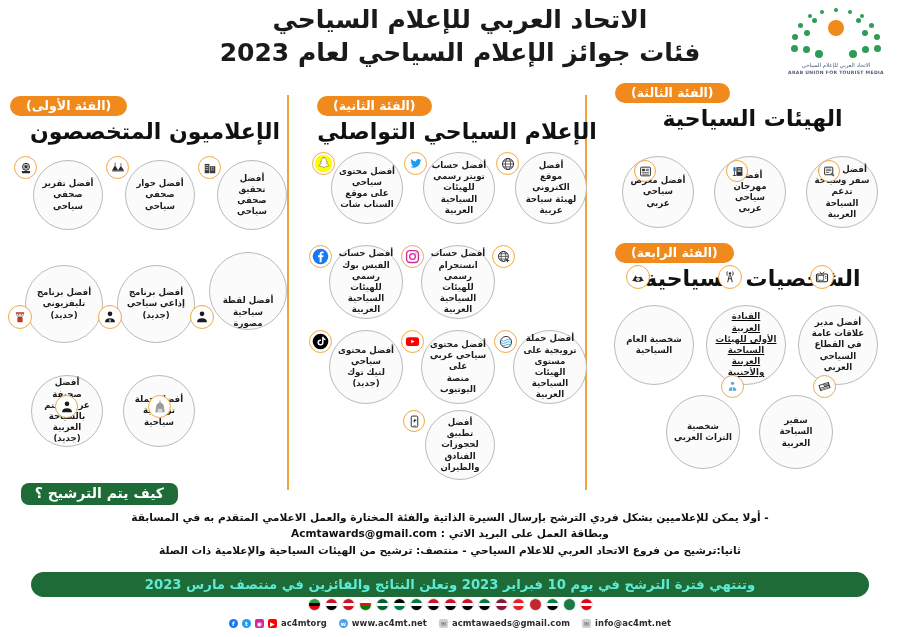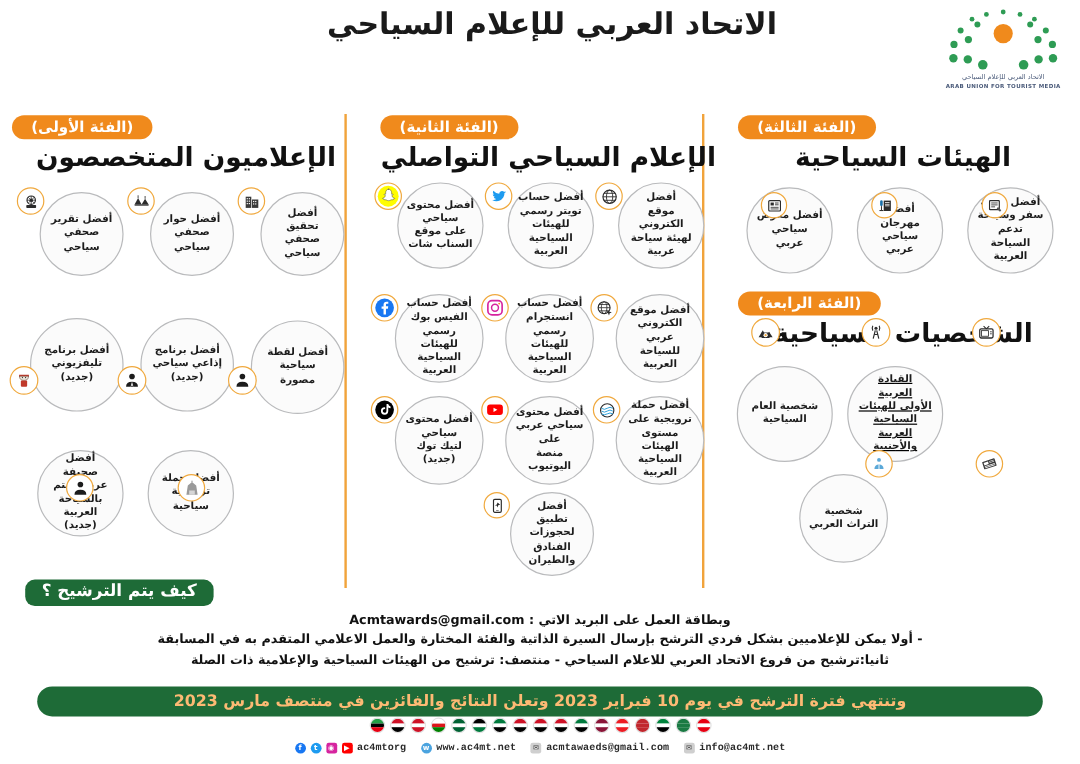--- a/index.html
+++ b/index.html
@@ -70,42 +70,43 @@
     display:inline-block; background:#1e6b37; color:#fff;
     border-radius:8px; padding:2px 14px 4px 14px;
     font-size:14px; font-weight:bold; position:absolute; right:722px; top:0;
     white-space:nowrap;
   }
   .howto-lines { position:absolute; top:26px; right:0; width:900px; text-align:center; }
   .howto-line { font-size:10.6px; font-weight:bold; color:#111; line-height:1.55; white-space:nowrap; }
 
   .deadline {
     position:absolute; left:31px; top:572px; width:838px; height:25px;
-    background:#1e6b37; border-radius:13px; color:#fdba74;
+    background:#1e6b37; border-radius:13px; color:#5eead4;
     display:flex; align-items:center; justify-content:center;
     font-size:13.2px; font-weight:bold; direction:rtl; white-space:nowrap;
   }
 
   .flags { position:absolute; left:0; top:598px; width:900px; display:flex; justify-content:center; gap:4px; }
   .flag { width:13px; height:13px; border-radius:50%; overflow:hidden; position:relative; border:0.5px solid rgba(0,0,0,0.12); }
   .fl-band { position:absolute; left:0; width:100%; }
 
   .footer { position:absolute; left:0; top:618px; width:900px; display:flex; justify-content:center; align-items:center; gap:4px; direction:ltr; }
   .f-icon { width:9px; height:9px; border-radius:2px; display:inline-flex; align-items:center; justify-content:center; color:#fff; font-size:6px; font-weight:bold; }
-  .f-text { font-size:8.4px; color:#2b2b2b; font-weight:bold; letter-spacing:0.1px;font-family:Liberation Mono, monospace; }
+  .f-text { font-size:8.4px; color:#2b2b2b; font-weight:bold; letter-spacing:0.1px; }
   .f-sep { width:4px; }
 </style>
 </head>
 <body>
 
 <div class="page">
 
   <div class="header">
     <div class="header-titles">
       <div class="title-1">الاتحاد العربي للإعلام السياحي</div>
+      <div class="title-2">فئات جوائز الإعلام السياحي لعام 2023</div>
     </div>
 
     <div class="logo">
       <div class="logo-dots">
         <span style="width:4px;height:4px;left:26px;top:6px;"></span>
         <span style="width:4px;height:4px;left:38px;top:2px;"></span>
         <span style="width:4px;height:4px;left:52px;top:0px;"></span>
         <span style="width:4px;height:4px;left:66px;top:2px;"></span>
         <span style="width:4px;height:4px;left:78px;top:6px;"></span>
         <span style="width:5px;height:5px;left:16px;top:15px;"></span>
@@ -177,21 +178,21 @@
   <div class="icon-badge" style="left:818px; top:160px; width:22px; height:22px;">
     <svg width="13" height="13" viewBox="0 0 24 24">
         <rect x="3" y="4" width="15" height="14" rx="1" fill="none" stroke="#2b2b2b" stroke-width="1.8"></rect>
         <rect x="5.5" y="7" width="10" height="1.3" fill="#2b2b2b"></rect>
         <rect x="5.5" y="10" width="10" height="1.3" fill="#2b2b2b"></rect>
         <rect x="5.5" y="13" width="6" height="1.3" fill="#2b2b2b"></rect>
         <path d="M16 14 L21 19 L19 21 L14 16 Z" fill="#555"></path>
       </svg>
   </div>
 
-  <div class="bubble" style="right:613px; top:267px; width:78px; height:78px;">
+  <div class="bubble" style="right:613px; top:252px; width:78px; height:78px;align-items:flex-end;">
     <div class="bubble-label">أفضل لقطة
 سياحية مصورة</div>
   </div>
   <div class="icon-badge" style="left:626px; top:265px; width:24px; height:24px;">
     <svg width="14" height="14" viewBox="0 0 24 24">
         <path d="M2 19 L8 9 L13 19 Z" fill="#2b2b2b"></path>
         <path d="M12 19 L17 11 L22 19 Z" fill="#2b2b2b"></path>
         <rect x="6" y="12" width="12" height="8" rx="1.5" fill="#2b2b2b"></rect>
         <circle cx="12" cy="16" r="3" fill="#fff"></circle>
         <circle cx="12" cy="16" r="1.6" fill="#f0a93e"></circle>
@@ -296,25 +297,20 @@
 على موقع
 السناب شات</div>
   </div>
   <div class="icon-badge" style="left:312px; top:152px; width:23px; height:23px;">
     <svg width="19" height="19" viewBox="0 0 24 24">
         <circle cx="12" cy="12" r="11" fill="#FFFC00"></circle>
         <path d="M12 4.6c2.3 0 3.6 1.6 3.6 3.9 0 .7-.05 1.4-.05 1.4.5.2 1-.3 1.4-.1.35.2.2.8-.3 1.1-.4.25-1 .4-.9.8.25.9 1.8 2.1 2.9 2.35.3.07.3.4.05.55-.5.3-1.4.4-1.6.6-.1.15 0 .5-.2.6-.25.12-.9-.1-1.6-.02-.7.08-1.2.9-2.6.9h-.5c-1.4 0-1.9-.82-2.6-.9-.7-.08-1.35.14-1.6.02-.2-.1-.1-.45-.2-.6-.2-.2-1.1-.3-1.6-.6-.25-.15-.25-.48.05-.55 1.1-.25 2.65-1.45 2.9-2.35.1-.4-.5-.55-.9-.8-.5-.3-.65-.9-.3-1.1.4-.2.9.3 1.4.1 0 0-.05-.7-.05-1.4 0-2.3 1.3-3.9 3.6-3.9z" fill="#fff" stroke="#3a3a3a" stroke-width="0.5"></path>
       </svg>
   </div>
 
-  <div class="bubble" style="right:313px; top:245px; width:74px; height:74px;">
-    <div class="bubble-label">أفضل موقع
-الكتروني عربي
-للسياحة العربية</div>
-  </div>
   <div class="icon-badge" style="left:492px; top:245px; width:23px; height:23px;">
     <svg width="14" height="14" viewBox="0 0 24 24">
         <circle cx="11" cy="11" r="8.5" fill="none" stroke="#2b2b2b" stroke-width="1.7"></circle>
         <ellipse cx="11" cy="11" rx="4" ry="8.5" fill="none" stroke="#2b2b2b" stroke-width="1.2"></ellipse>
         <path d="M2.5 11h17M4 6.5h14M4 15.5h14" stroke="#2b2b2b" stroke-width="1.2"></path>
         <path d="M15 15 l7 3 -3 1 -1 3 z" fill="#2b2b2b"></path>
       </svg>
   </div>
 
   <div class="bubble" style="right:405px; top:245px; width:74px; height:74px;">
@@ -391,21 +387,21 @@
 والطيران</div>
   </div>
   <div class="icon-badge" style="left:403px; top:410px; width:22px; height:22px;">
     <svg width="13" height="13" viewBox="0 0 24 24">
         <rect x="6" y="2" width="12" height="20" rx="2" fill="none" stroke="#2b2b2b" stroke-width="1.8"></rect>
         <path d="M12.3 7 L16.2 10.4 L13.2 11.2 L12.4 14.8 L11 11.6 L8.2 12.2 L11.2 9.6 Z" fill="#2b2b2b"></path>
         <rect x="10" y="19" width="4" height="0.9" fill="#2b2b2b"></rect>
       </svg>
   </div>
 
-  <div class="cat" style="right:10px; top:95px; width:275px;">
+  <div class="cat" style="right:10px; top:82px; width:275px;">
     <div class="cat-badge-wrap">
       <span class="cat-badge">(الفئة الثالثة)</span>
     </div>
     <div class="cat-heading">الهيئات السياحية</div>
   </div>
 
   <div class="bubble" style="right:22px; top:156px; width:72px; height:72px;">
     <div class="bubble-label">أفضل وكالة
 سفر وسياحة
 تدعم السياحة
@@ -454,20 +450,26 @@
       </svg>
   </div>
 
   <div class="cat" style="right:10px; top:242px; width:275px;">
     <div class="cat-badge-wrap">
       <span class="cat-badge">(الفئة الرابعة)</span>
     </div>
     <div class="cat-heading">الشخصيات السياحية</div>
   </div>
 
+  <div class="bubble" style="right:22px; top:305px; width:80px; height:80px;">
+    <div class="bubble-label">أفضل مدير
+علاقات عامة
+في القطاع
+السياحي العربي</div>
+  </div>
   <div class="icon-badge" style="left:190px; top:305px; width:24px; height:24px;">
     <svg width="14" height="14" viewBox="0 0 24 24">
         <circle cx="12" cy="6.5" r="4" fill="#1c1c1c"></circle>
         <path d="M3.5 21 q0-7 8.5-7 t8.5 7 Z" fill="#1c1c1c"></path>
       </svg>
   </div>
 
   <div class="bubble" style="right:114px; top:305px; width:80px; height:80px;text-decoration:underline;">
     <div class="bubble-label">القيادة
 العربية
@@ -490,20 +492,24 @@
   <div class="icon-badge" style="left:8px; top:305px; width:24px; height:24px;">
     <svg width="14" height="14" viewBox="0 0 24 24">
         <path d="M5 4 h14 v3 h-14z" fill="#c0392b"></path>
         <path d="M5.5 6 q0 6 6.5 6 t6.5-6z" fill="#e8e3d8" stroke="#6b4a3a" stroke-width="0.8"></path>
         <rect x="7.5" y="12" width="9" height="9" rx="1.5" fill="#c0392b"></rect>
         <circle cx="9.8" cy="8" r="0.9" fill="#2b2b2b"></circle>
         <circle cx="14.2" cy="8" r="0.9" fill="#2b2b2b"></circle>
       </svg>
   </div>
 
+  <div class="bubble" style="right:67px; top:395px; width:74px; height:74px;">
+    <div class="bubble-label">سفير
+السياحة العربية</div>
+  </div>
   <div class="icon-badge" style="left:148px; top:395px; width:23px; height:23px;">
     <svg width="14" height="14" viewBox="0 0 24 24">
         <path d="M4 21 L6 8 L12 3 L18 8 L20 21 Z" fill="#9a9a9a"></path>
         <path d="M8 21 v-6 h8 v6" fill="#d6d6d6"></path>
         <path d="M12 3 v-2" stroke="#777" stroke-width="1.2"></path>
       </svg>
   </div>
 
   <div class="bubble" style="right:160px; top:395px; width:74px; height:74px;">
     <div class="bubble-label">شخصية
@@ -512,22 +518,22 @@
   <div class="icon-badge" style="left:55px; top:395px; width:23px; height:23px;">
     <svg width="14" height="14" viewBox="0 0 24 24">
         <circle cx="12" cy="6.5" r="4" fill="#1c1c1c"></circle>
         <path d="M3.5 21 q0-7 8.5-7 t8.5 7 Z" fill="#1c1c1c"></path>
       </svg>
   </div>
 
   <div class="howto">
     <span class="howto-badge">كيف يتم الترشيح ؟</span>
     <div class="howto-lines">
+      <div class="howto-line">- أولا يمكن للإعلاميين بشكل فردي الترشح بإرسال السيرة الذاتية والفئة المختارة والعمل الاعلامي المتقدم به في المسابقة</div>
       <div class="howto-line">وبطاقة العمل على البريد الاتي :  Acmtawards@gmail.com</div>
-      <div class="howto-line">- أولا يمكن للإعلاميين بشكل فردي الترشح بإرسال السيرة الذاتية والفئة المختارة والعمل الاعلامي المتقدم به في المسابقة</div>
       <div class="howto-line">ثانيا:ترشيح من فروع الاتحاد العربي للاعلام السياحي - منتصف: ترشيح من الهيئات السياحية والإعلامية ذات الصلة</div>
     </div>
   </div>
 
   <div class="deadline">وتنتهي فترة الترشح في يوم 10 فبراير 2023 وتعلن النتائج والفائزين في منتصف مارس 2023</div>
 
   <div class="flags">
       <div class="flag">
         <div class="fl-band" style="background: rgb(231, 0, 19); top: 0%; height: 33.34%;"></div>
         <div class="fl-band" style="background: rgb(255, 255, 255); top: 33.34%; height: 33.34%;"></div>

